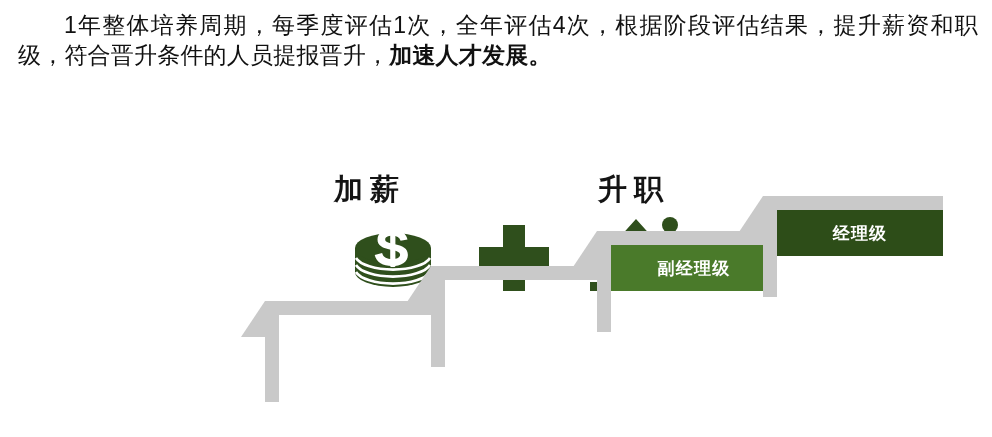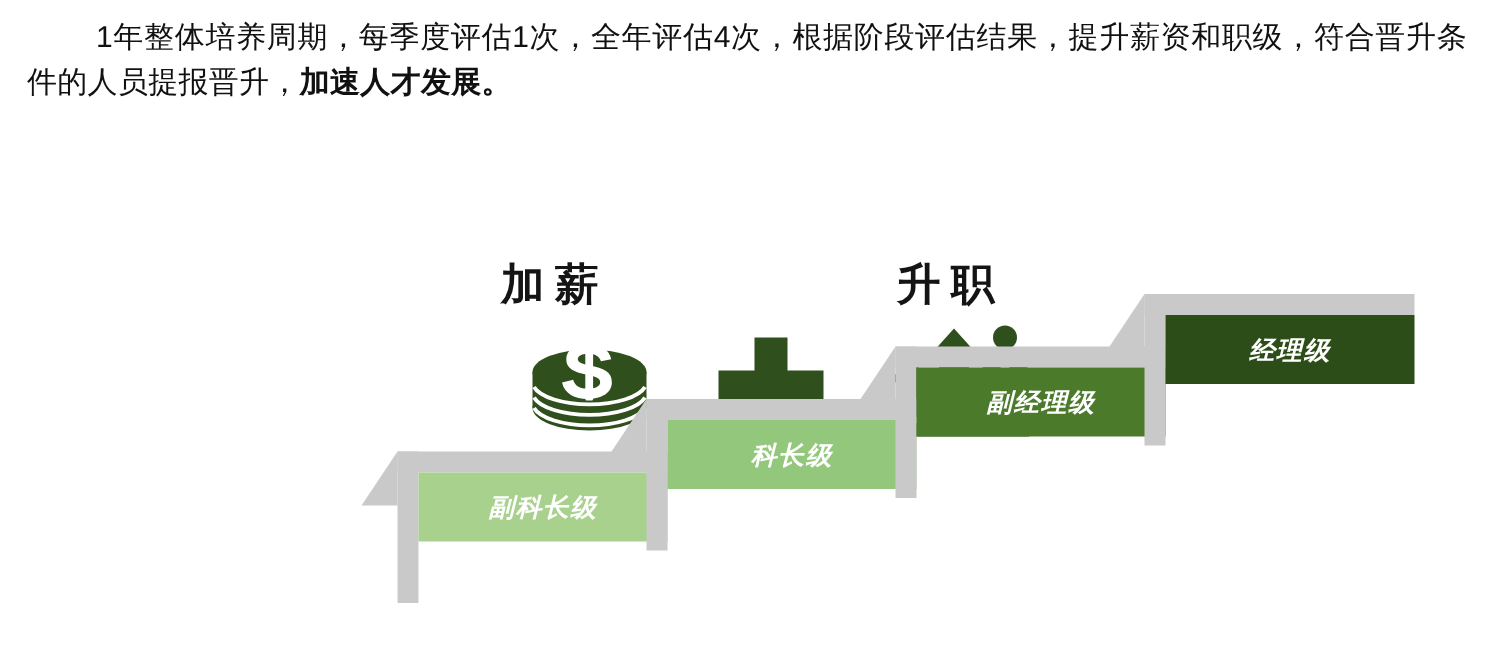--- a/index.html
+++ b/index.html
@@ -15,21 +15,21 @@
     font-family: "Liberation Sans", "DejaVu Sans", sans-serif;
     color: #1a1a1a;
   }
 
   
   #intro-paragraph {
     position: absolute;
     left: 18px;
     top: 10px;
     width: 960px;
-    font-size: 20px;
+    font-size: 23px;
     line-height: 30px;
     letter-spacing: 0.2px;
     color: #111111;
     text-align: justify;
   }
   #intro-paragraph .indent { display: inline-block; width: 46px; }
   #intro-paragraph .bold { font-weight: 700; }
 
   
   #icon-band {
@@ -58,21 +58,20 @@
   
   #staircase {
     position: absolute;
     left: 0;
     top: 175px;
     width: 992px;
     height: 262px;
   }
   .step {
     position: absolute;
-    font-style: italic;
   }
   
   .step .tread {
     position: absolute;
     left: 0;
     top: 0;
     height: 14px;
     background: #c9c9c9;
   }
   
@@ -178,32 +177,26 @@
   </div>
 </div>
 
 <div id="staircase">
 
 
   <div class="step" style="left:265px; top:126px; width:180px; height:101px;">
     <div class="wedge" style="left:-24px; top:0px; border-width:0 0 36px 24px; border-color:transparent transparent #c9c9c9 transparent;"></div>
     <div class="tread" style="width:180px;"></div>
     <div class="riser" style="height:101px;"></div>
-    <div class="plate" style="left:14px; top:14px; width:166px; background:#a8d18d;">
-      <span>副科长级</span>
-    </div>
   </div>
 
   <div class="step" style="left:431px; top:91px; width:180px; height:101px;">
     <div class="wedge" style="left:-24px; top:0px; border-width:0 0 36px 24px; border-color:transparent transparent #c9c9c9 transparent;"></div>
     <div class="tread" style="width:180px;"></div>
     <div class="riser" style="height:101px;"></div>
-    <div class="plate" style="left:14px; top:14px; width:166px; background:#93c87c;">
-      <span>科长级</span>
-    </div>
   </div>
 
   <div class="step" style="left:597px; top:56px; width:180px; height:101px;">
     <div class="wedge" style="left:-24px; top:0px; border-width:0 0 36px 24px; border-color:transparent transparent #c9c9c9 transparent;"></div>
     <div class="tread" style="width:180px;"></div>
     <div class="riser" style="height:101px;"></div>
     <div class="plate" style="left:14px; top:14px; width:166px; background:#4a7a2a;text-align:center;">
       <span>副经理级</span>
     </div>
   </div>

